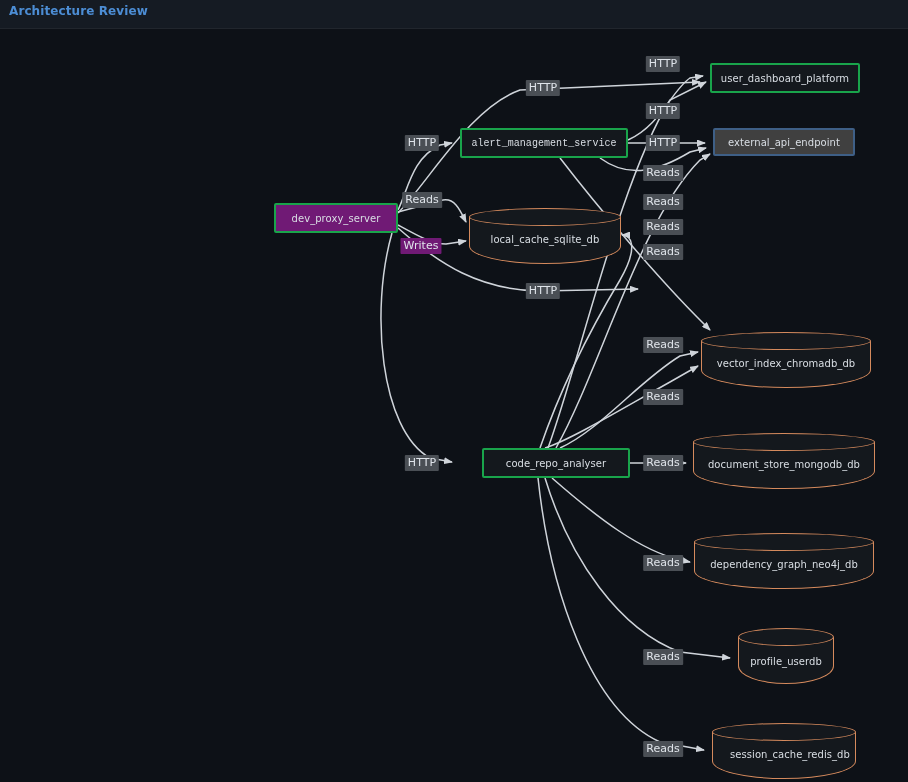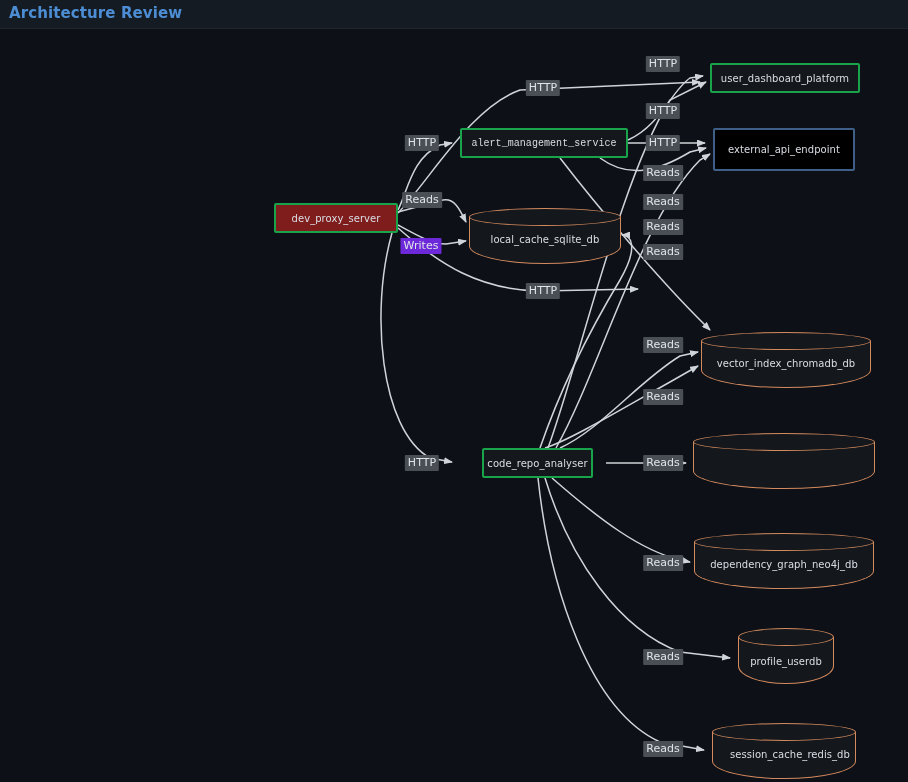--- a/index.html
+++ b/index.html
@@ -23,21 +23,21 @@
     width: 908px;
     height: 29px;
     background: #151b23;
     border-bottom: 1px solid #21262d;
     box-sizing: border-box;
   }
   #header-title {
     position: absolute;
     left: 9px;
     top: 4px;
-    font-size: 15px;
+    font-size: 12px;
     font-weight: bold;
     color: #4c8dd4;
     letter-spacing: 0.1px;
     white-space: nowrap;
   }
 
   
   #canvas {
     position: absolute;
     left: 0;
@@ -153,48 +153,49 @@
         <path d="M 540 418 C 560 360 590 300 620 250 C 640 215 630 205 622 205" fill="none" stroke="#cfd4da" stroke-width="1.5" marker-end="url(#arrowhead)"></path>
         <path d="M 560 418 C 600 400 640 350 680 326 L 698 322" fill="none" stroke="#cfd4da" stroke-width="1.5" marker-end="url(#arrowhead)"></path>
         <path d="M 545 418 C 570 410 620 380 670 352 L 698 336" fill="none" stroke="#cfd4da" stroke-width="1.5" marker-end="url(#arrowhead)"></path>
         <path d="M 606 433 L 686 433" fill="none" stroke="#cfd4da" stroke-width="1.5" marker-end="url(#arrowhead)"></path>
         <path d="M 552 448 C 600 490 640 520 680 530 L 690 532" fill="none" stroke="#cfd4da" stroke-width="1.5" marker-end="url(#arrowhead)"></path>
         <path d="M 545 448 C 570 530 620 600 680 622 L 730 628" fill="none" stroke="#cfd4da" stroke-width="1.5" marker-end="url(#arrowhead)"></path>
         <path d="M 538 448 C 550 560 590 680 660 712 L 704 720" fill="none" stroke="#cfd4da" stroke-width="1.5" marker-end="url(#arrowhead)"></path>
       </g>
   </svg>
   <div id="node-layer">
-      <div class="node rect service" style="left: 274px; top: 173px; width: 124px; height: 30px; border-color: rgb(25, 164, 75); background: #7f1d1d;">
+      <div class="node rect service" style="left: 274px; top: 173px; width: 124px; height: 30px; border-color: rgb(25, 164, 75); background: #701a75;">
         <span class="node-label">dev_proxy_server</span>
       </div>
       <div class="node rect service" style="left: 460px; top: 98px; width: 168px; height: 30px; border-color: rgb(25, 164, 75); background: rgb(20, 24, 29); font-family: Liberation Mono, monospace;">
         <span class="node-label">alert_management_service</span>
       </div>
-      <div class="node rect service" style="left: 482px; top: 418px; width: 111px; height: 30px; border-color: rgb(25, 164, 75); background: rgb(20, 24, 29);">
+      <div class="node rect service" style="left: 482px; top: 418px; width: 148px; height: 30px; border-color: rgb(25, 164, 75); background: rgb(20, 24, 29);">
         <span class="node-label">code_repo_analyser</span>
       </div>
       <div class="node rect service" style="left: 710px; top: 33px; width: 150px; height: 30px; border-color: rgb(25, 164, 75); background: rgb(20, 24, 29);">
         <span class="node-label">user_dashboard_platform</span>
       </div>
-      <div class="node rect external" style="left: 713px; top: 98px; width: 142px; height: 43px; border-color: rgb(62, 95, 134); background: #000000;">
+      <div class="node rect external" style="left: 713px; top: 98px; width: 142px; height: 28px; border-color: rgb(62, 95, 134); background: #404040;">
         <span class="node-label">external_api_endpoint</span>
       </div>
       <div class="node cyl" style="left: 469px; top: 178px; width: 152px; height: 56px;">
         <div class="cyl-body" style="border-color: rgb(213, 138, 93); background: rgb(20, 24, 29);"></div>
         <div class="cyl-top" style="border-color: rgb(213, 138, 93); background: rgb(20, 24, 29);"></div>
         <span class="node-label" style="margin-top: 7px; text-align: right;">local_cache_sqlite_db</span>
       </div>
       <div class="node cyl" style="left: 701px; top: 302px; width: 170px; height: 56px;">
         <div class="cyl-body" style="border-color: rgb(213, 138, 93); background: rgb(20, 24, 29);"></div>
         <div class="cyl-top" style="border-color: rgb(213, 138, 93); background: rgb(20, 24, 29);"></div>
         <span class="node-label" style="margin-top: 7px;">vector_index_chromadb_db</span>
       </div>
       <div class="node cyl" style="left: 693px; top: 403px; width: 182px; height: 56px;">
         <div class="cyl-body" style="border-color: rgb(213, 138, 93); background: rgb(20, 24, 29);"></div>
         <div class="cyl-top" style="border-color: rgb(213, 138, 93); background: rgb(20, 24, 29);"></div>
+        <span class="node-label" style="margin-top: 7px;">document_store_mongodb_db</span>
       </div>
       <div class="node cyl" style="left: 694px; top: 503px; width: 180px; height: 56px;">
         <div class="cyl-body" style="border-color: rgb(213, 138, 93); background: rgb(20, 24, 29);"></div>
         <div class="cyl-top" style="border-color: rgb(213, 138, 93); background: rgb(20, 24, 29);"></div>
         <span class="node-label" style="margin-top: 7px;">dependency_graph_neo4j_db</span>
       </div>
       <div class="node cyl" style="left: 738px; top: 598px; width: 96px; height: 56px;">
         <div class="cyl-body" style="border-color: rgb(213, 138, 93); background: rgb(20, 24, 29);"></div>
         <div class="cyl-top" style="border-color: rgb(213, 138, 93); background: rgb(20, 24, 29);"></div>
         <span class="node-label" style="margin-top: 10px;">profile_userdb</span>
@@ -202,21 +203,21 @@
       <div class="node cyl" style="left: 712px; top: 693px; width: 144px; height: 56px;">
         <div class="cyl-body" style="border-color: rgb(213, 138, 93); background: rgb(20, 24, 29);"></div>
         <div class="cyl-top" style="border-color: rgb(213, 138, 93); background: rgb(20, 24, 29);"></div>
         <span class="node-label" style="margin-top: 7px; margin-left: 12px;">session_cache_redis_db</span>
       </div>
     </div>
   <div id="label-layer">
       <div class="edge-label" style="left: 543px; top: 58px; background: rgb(74, 79, 85); color: rgb(223, 228, 234);">HTTP</div>
       <div class="edge-label" style="left: 422px; top: 113px; background: rgb(74, 79, 85); color: rgb(223, 228, 234);">HTTP</div>
       <div class="edge-label" style="left: 422px; top: 170px; background: rgb(74, 79, 85); color: rgb(223, 228, 234);">Reads</div>
-      <div class="edge-label" style="left: 421px; top: 216px; background: #6d28d9; color: rgb(223, 228, 234);">Writes</div>
+      <div class="edge-label" style="left: 421px; top: 216px; background: #701a75; color: rgb(223, 228, 234);">Writes</div>
       <div class="edge-label" style="left: 543px; top: 261px; background: rgb(74, 79, 85); color: rgb(223, 228, 234);">HTTP</div>
       <div class="edge-label" style="left: 422px; top: 433px; background: rgb(74, 79, 85); color: rgb(223, 228, 234);">HTTP</div>
       <div class="edge-label" style="left: 663px; top: 34px; background: rgb(74, 79, 85); color: rgb(223, 228, 234);">HTTP</div>
       <div class="edge-label" style="left: 663px; top: 113px; background: rgb(74, 79, 85); color: rgb(223, 228, 234);">HTTP</div>
       <div class="edge-label" style="left: 663px; top: 81px; background: rgb(74, 79, 85); color: rgb(223, 228, 234);">HTTP</div>
       <div class="edge-label" style="left: 663px; top: 143px; background: rgb(74, 79, 85); color: rgb(223, 228, 234);">Reads</div>
       <div class="edge-label" style="left: 663px; top: 172px; background: rgb(74, 79, 85); color: rgb(223, 228, 234);">Reads</div>
       <div class="edge-label" style="left: 663px; top: 197px; background: rgb(74, 79, 85); color: rgb(223, 228, 234);">Reads</div>
       <div class="edge-label" style="left: 663px; top: 222px; background: rgb(74, 79, 85); color: rgb(223, 228, 234);">Reads</div>
       <div class="edge-label" style="left: 663px; top: 315px; background: rgb(74, 79, 85); color: rgb(223, 228, 234);">Reads</div>

